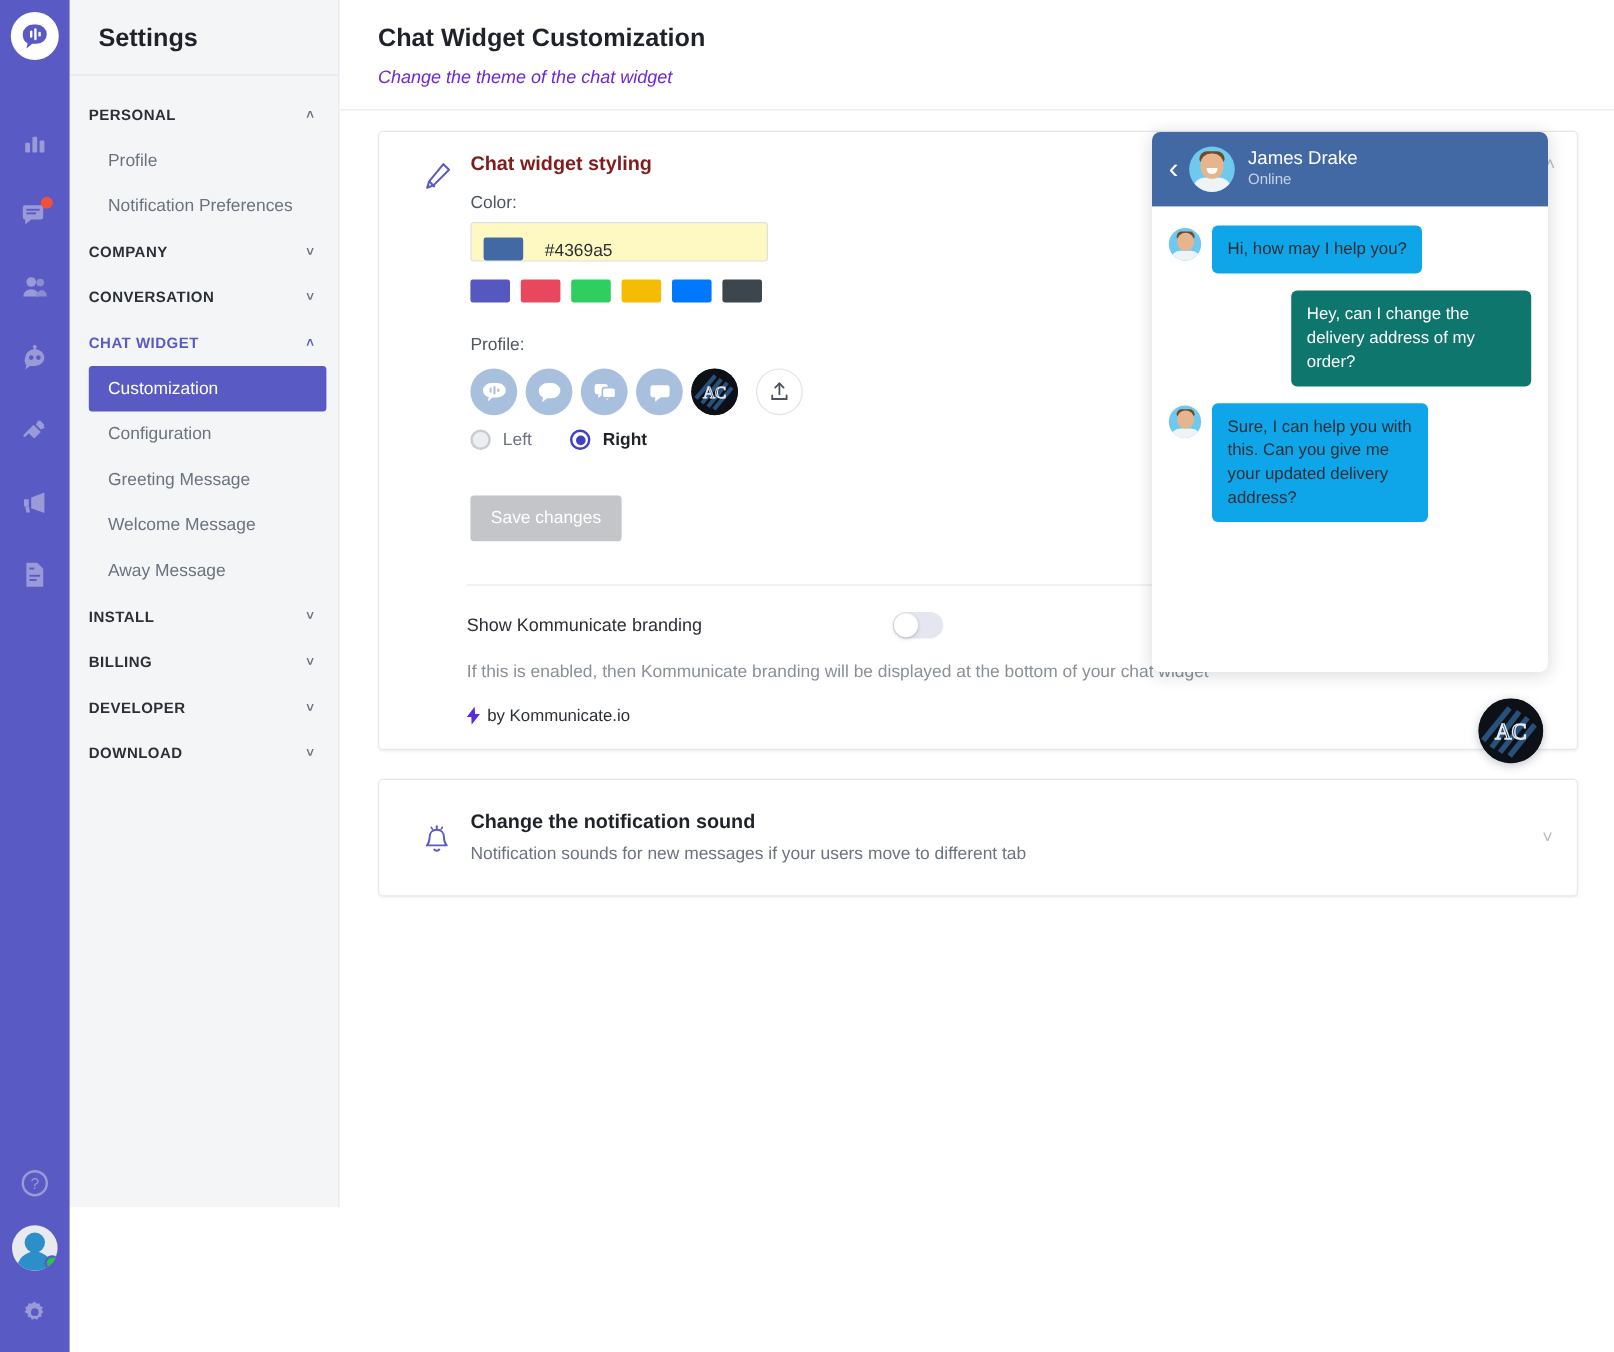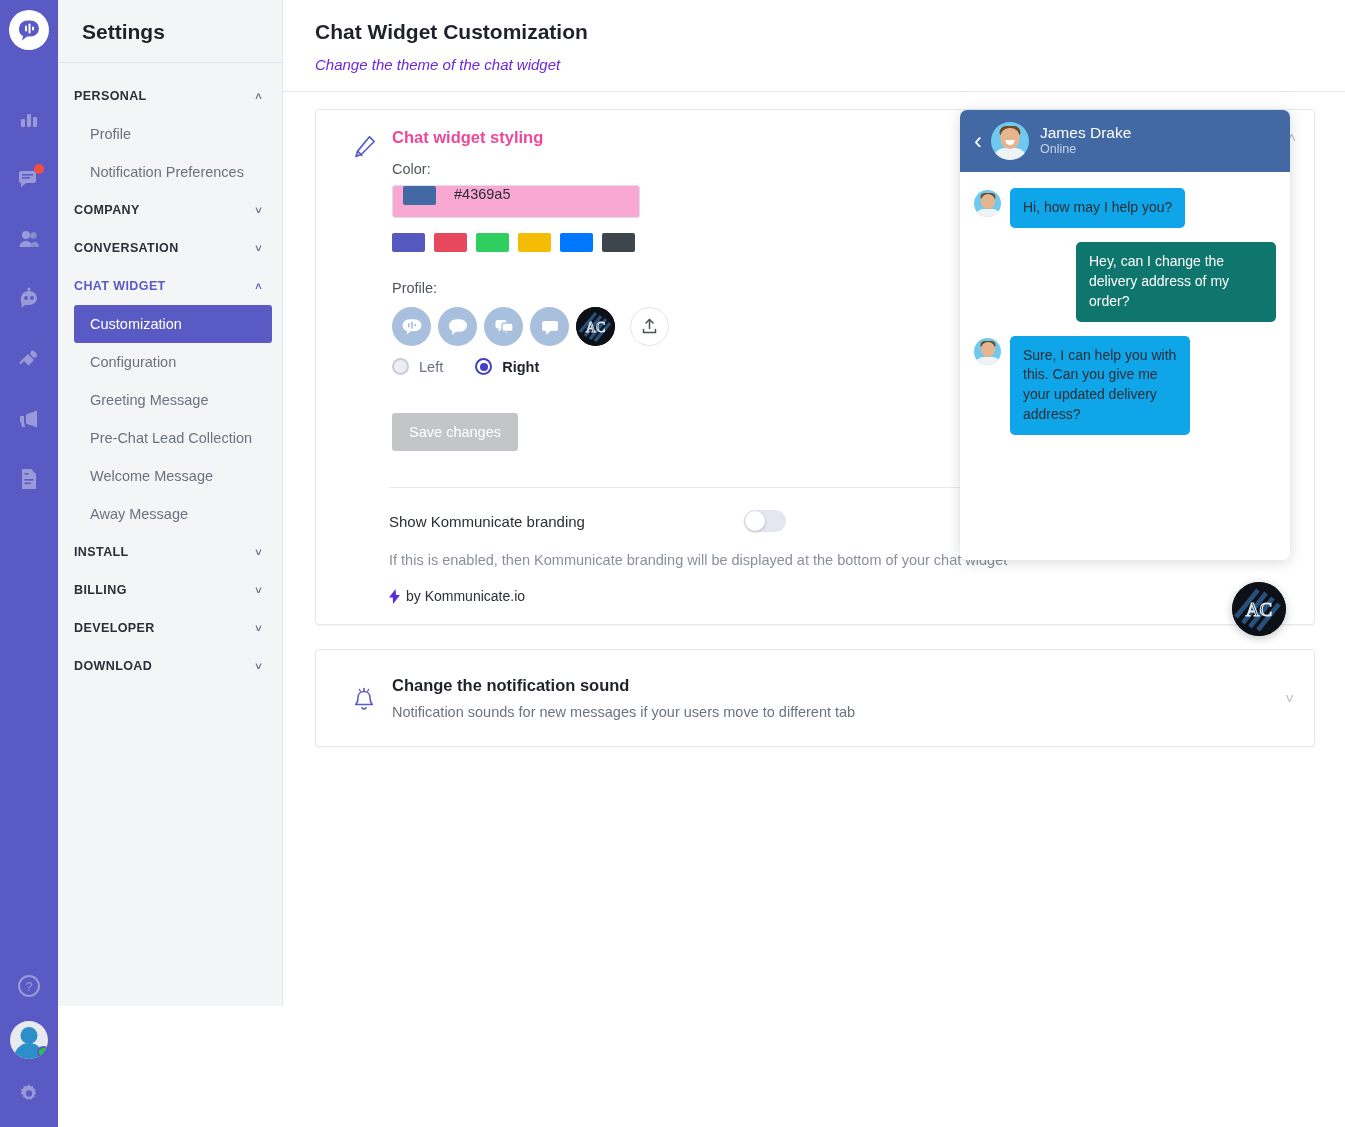--- a/index.html
+++ b/index.html
@@ -93,30 +93,30 @@
     margin: 17px 30px 0 32px;
     background: #ffffff;
     border: 1px solid #e6e8eb;
     border-radius: 4px;
     box-shadow: 0 1px 2px rgba(16,24,40,.05);
     position: relative;
   }
   .card-inner { display: flex; padding: 18px 20px 20px 20px; }
   .card-icon { width: 56px; min-width: 56px; padding-top: 6px; display: flex; justify-content: center; }
   .card-body { flex: 1; position: relative; }
-  .card-title { font-size: 16.5px; font-weight: bold; color: #ec4899; margin: 0 0 14px 0; }
+  .card-title { font-size: 16.5px; font-weight: bold; color: #7f1d1d; margin: 0 0 14px 0; }
   .collapse-chev {
     position: absolute; top: 20px; right: 18px;
     color: #b7bcc4; font-size: 15px; cursor: pointer; line-height: 1;
   }
 
   .field-label { font-size: 14.5px; color: #50565e; margin: 0 0 8px 0; }
   .color-input {
     width: 248px; height: 33px; border: 1px solid #dcdfe4; border-radius: 3px;
-    display: flex; align-items: flex-start; padding: 0 10px; background: #f9a8d4; cursor: text;
+    display: flex; align-items: flex-end; padding: 0 10px; background: #fef9c3; cursor: text;
   }
   .color-chip { width: 33px; height: 19px; border-radius: 2px; background: #4369a5; }
   .color-value { margin-left: 18px; font-size: 14.5px; color: #2b2f36; }
   .swatches { display: flex; gap: 9px; margin-top: 15px; }
   .swatch { width: 33px; height: 19px; border-radius: 2px; cursor: pointer; }
 
   .launcher-row { display: flex; align-items: center; gap: 7px; margin-top: 11px; }
   .lbtn {
     width: 39px; height: 39px; border-radius: 50%;
     display: flex; align-items: center; justify-content: center; cursor: pointer;
@@ -326,21 +326,20 @@
           <span>CONVERSATION</span>
           <span class="chev">˅</span>
         </div>
         <div class="nav-group active">
           <span>CHAT WIDGET</span>
           <span class="chev">˄</span>
         </div>
         <div class="nav-item selected">Customization</div>
         <div class="nav-item">Configuration</div>
         <div class="nav-item">Greeting Message</div>
-        <div class="nav-item">Pre-Chat Lead Collection</div>
         <div class="nav-item">Welcome Message</div>
         <div class="nav-item">Away Message</div>
         <div class="nav-group">
           <span>INSTALL</span>
           <span class="chev">˅</span>
         </div>
         <div class="nav-group">
           <span>BILLING</span>
           <span class="chev">˅</span>
         </div>

